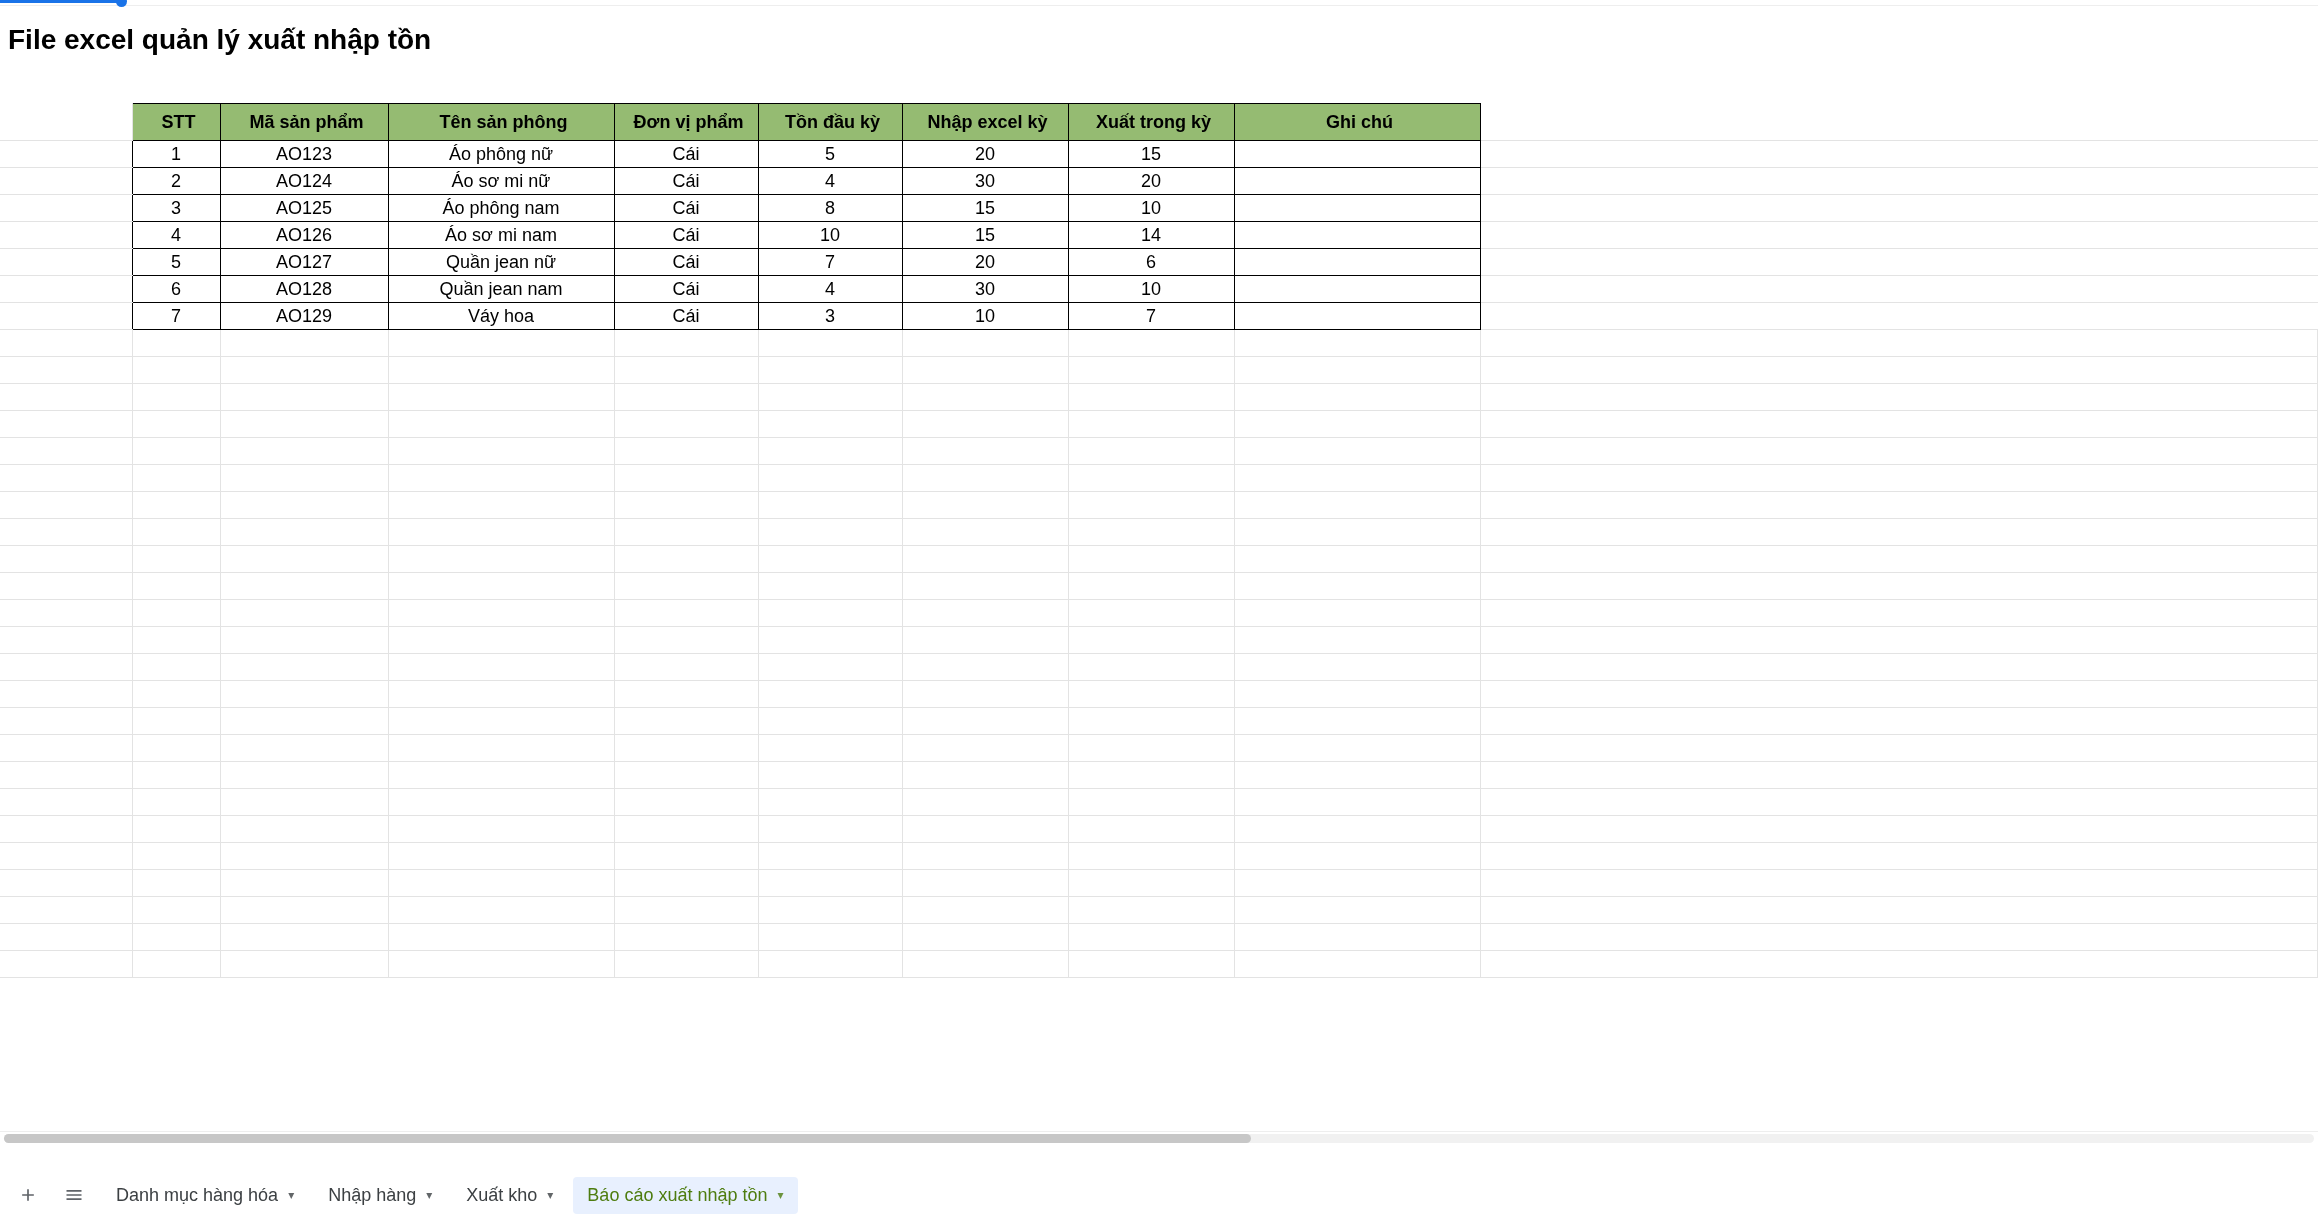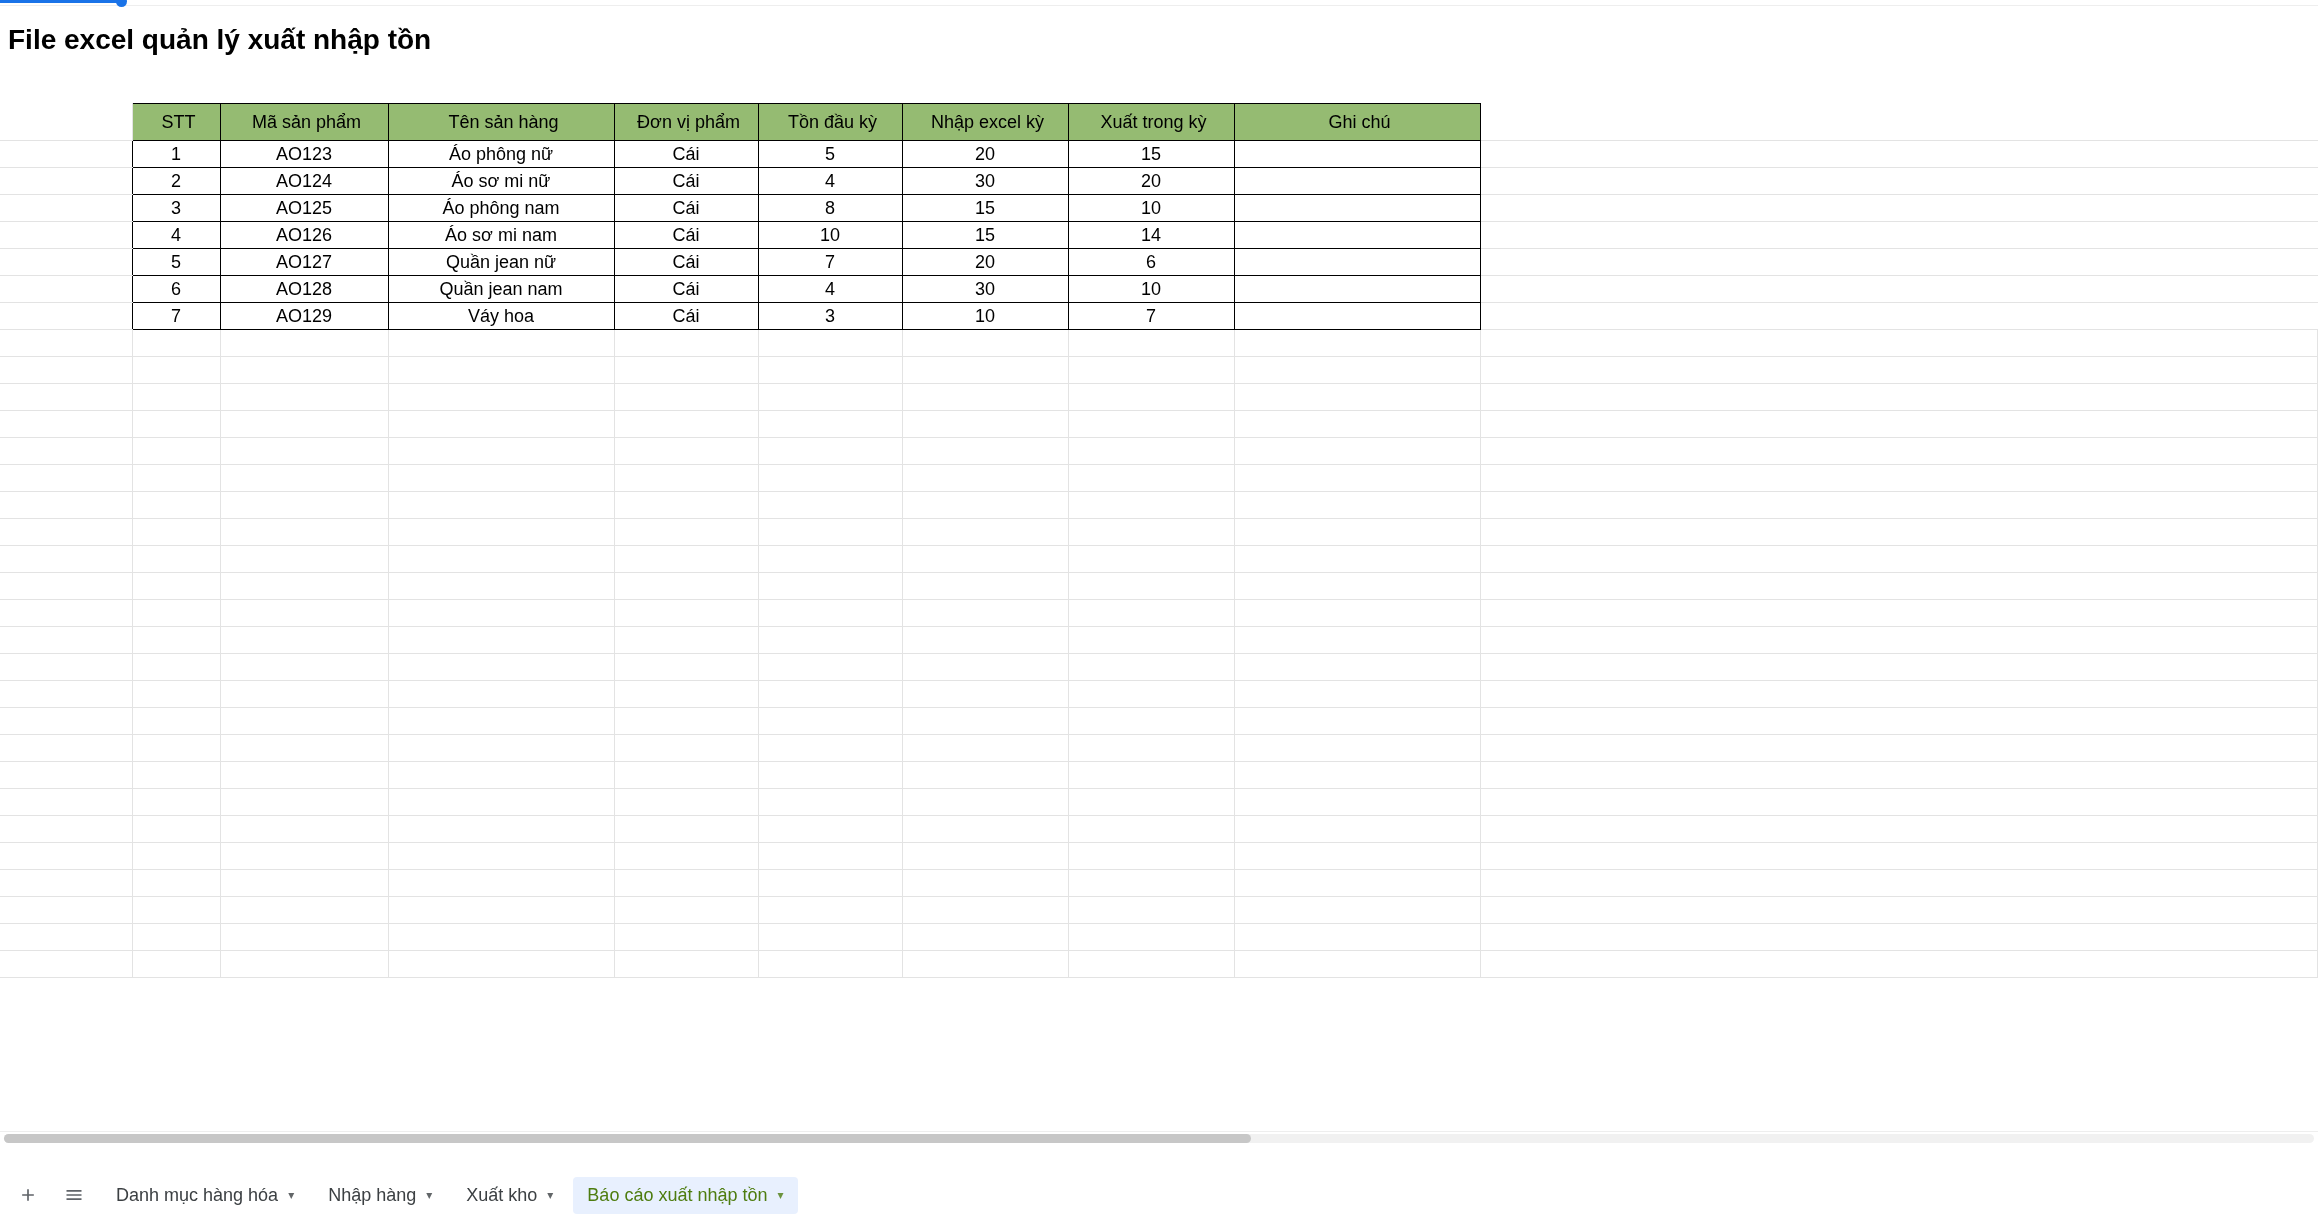--- a/index.html
+++ b/index.html
@@ -64,21 +64,21 @@
     border-bottom: 1px solid #e3e3e3;
     height: 27px;
     font-size: 18px;
     padding: 2px 6px;
     white-space: nowrap;
     overflow: hidden;
   }
   
   tr.header td {
     background: #95bb72;
-    font-weight: 400;
+    font-weight: 700;
     text-align: center;
     border: 1px solid #000;
     height: 37px;
     padding-left: 11px;
   }
   
   tr.datarow td {
     border: 1px solid #000;
     height: 27px;
   }
@@ -186,21 +186,21 @@
         <col class="c-in">
         <col class="c-out">
         <col class="c-note">
         <col class="c-rest">
       </colgroup>
       <tbody id="sheet-body">
           <tr class="header">
             <td style="background:#fff;border:none;border-right:1px solid #e3e3e3;border-bottom:1px solid #e3e3e3;"></td>
             <td>STT</td>
             <td>Mã sản phẩm</td>
-            <td>Tên sản hàng</td>
+            <td>Tên sản phông</td>
             <td>Đơn vị phẩm</td>
             <td>Tồn đầu kỳ</td>
             <td>Nhập excel kỳ</td>
             <td>Xuất trong kỳ</td>
             <td>Ghi chú</td>
             <td style="background:#fff;border:none;border-left:1px solid #000;border-bottom:1px solid #e3e3e3;"></td>
           </tr>
           <tr class="datarow">
             <td style="border:none;border-right:1px solid #000;border-bottom:1px solid #e3e3e3;"></td>
             <td class="center">1</td>

